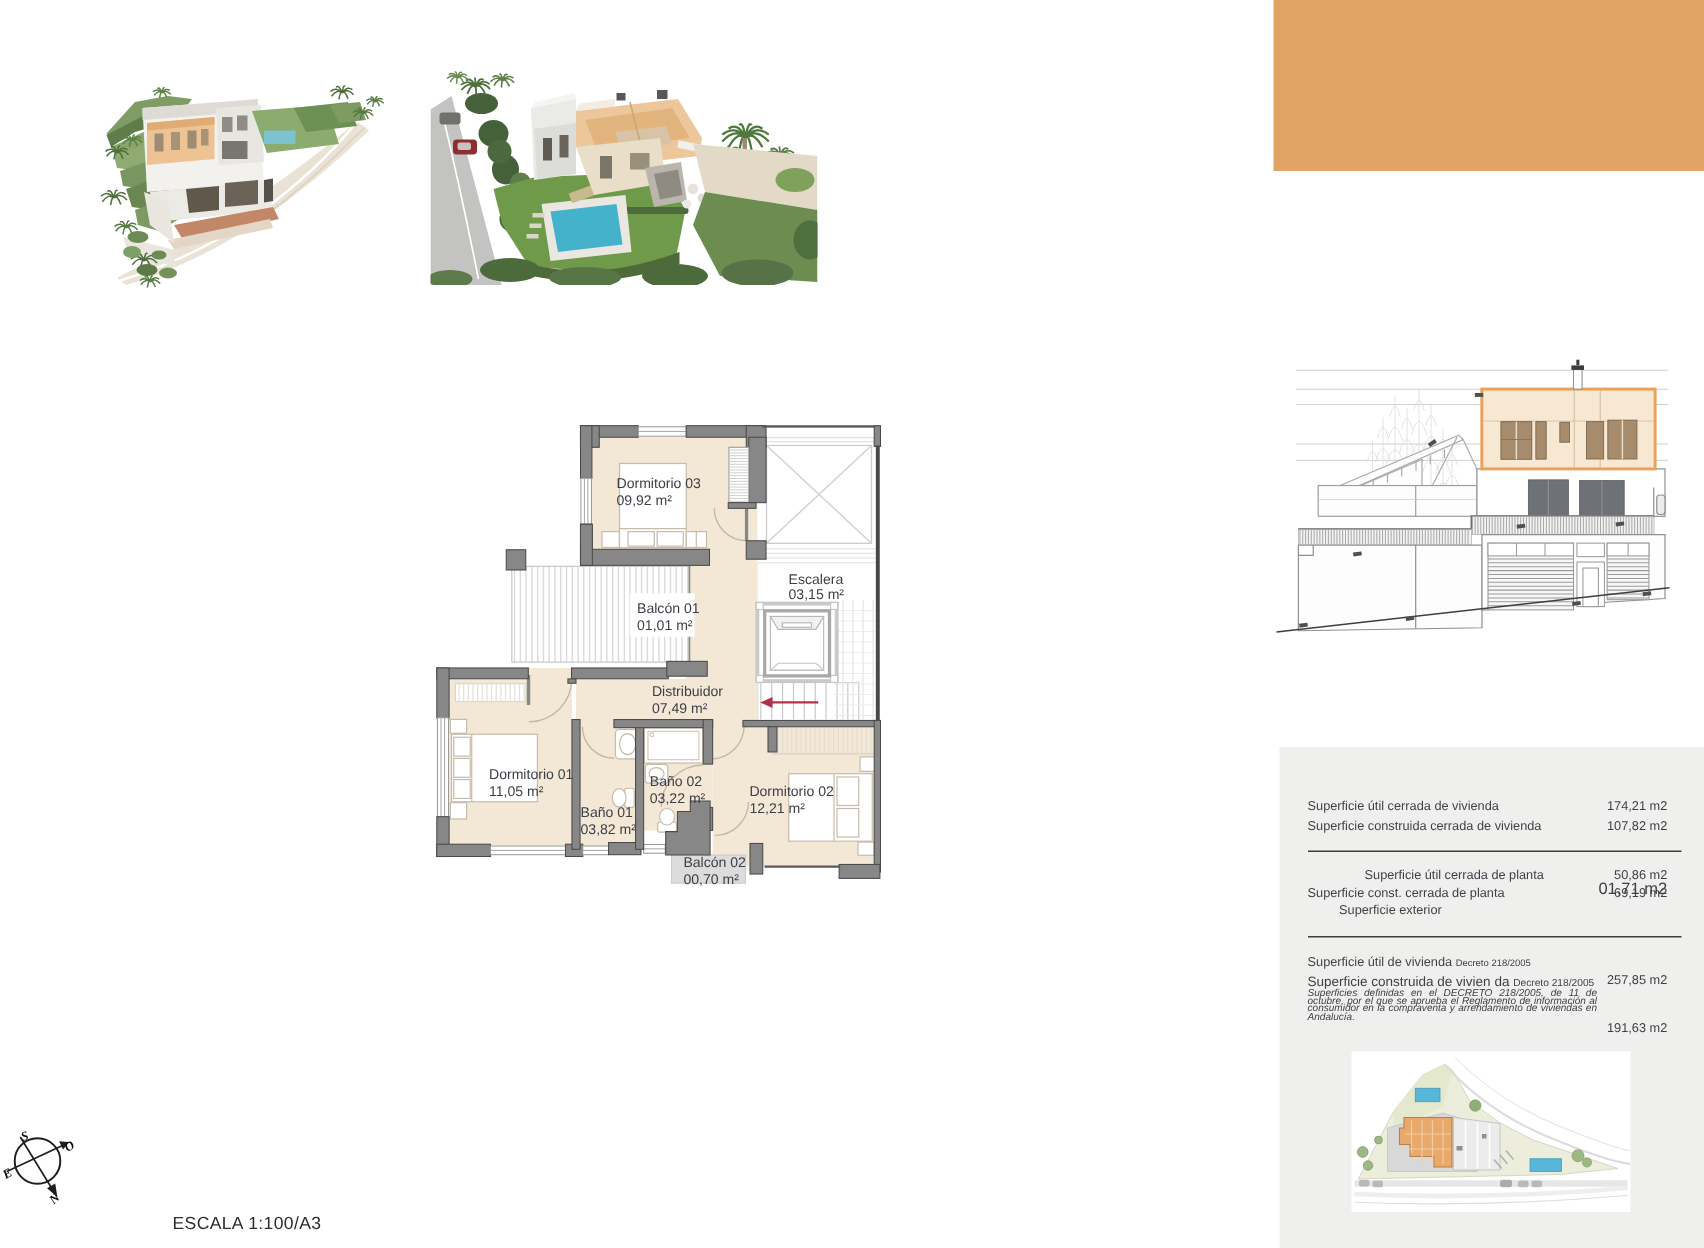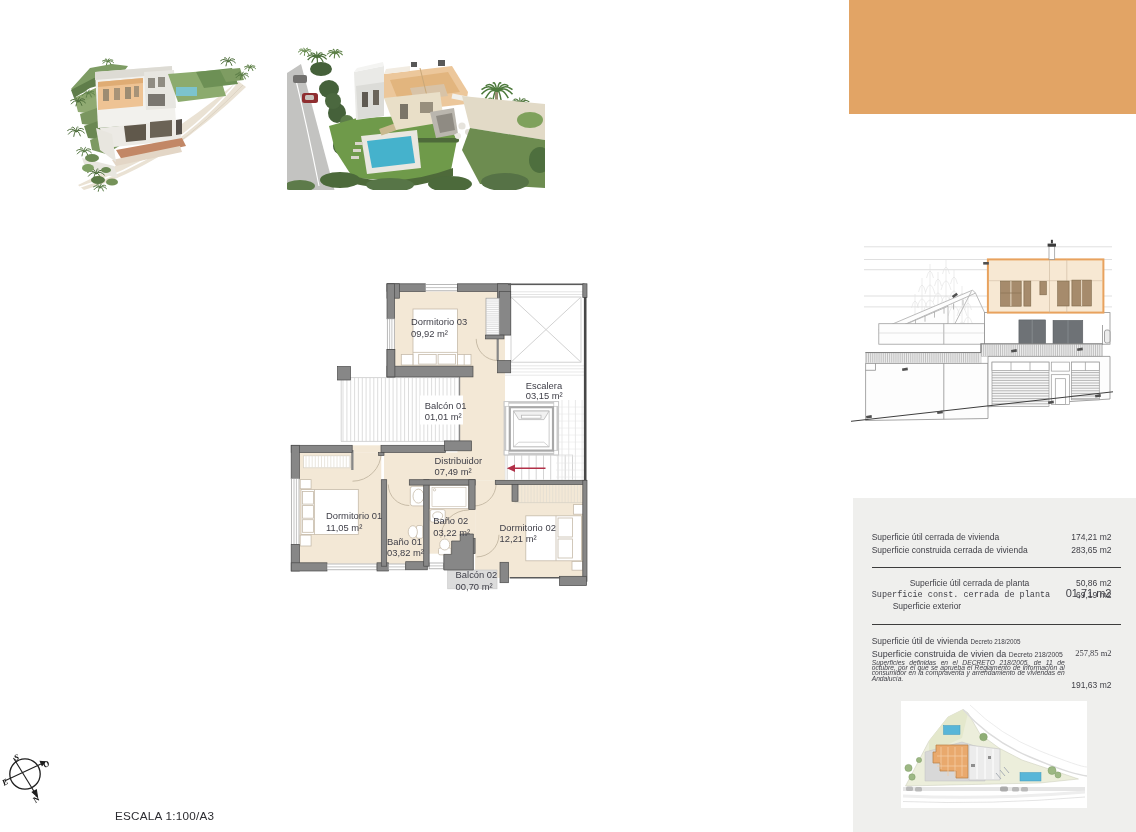--- a/index.html
+++ b/index.html
@@ -957,40 +957,40 @@
 </g>
 </svg>
 
 <div class="abs" style="left:853px;top:498px;width:283px;height:334px;background:#efefed;"></div>
 <div class="abs" style="left:853px;top:498px;width:283px;height:334px;color:#3f3f46;border-radius:32px;">
 
 <div style="position:absolute;left:18.7px;top:33.8px;width:240px;font-size:8.5px;white-space:nowrap;">Superficie útil cerrada de vivienda</div>
     <div style="position:absolute;right:24.5px;top:33.8px;font-size:8.5px;">174,21 m2</div>
 
 <div style="position:absolute;left:18.7px;top:47.1px;width:240px;font-size:8.5px;white-space:nowrap;">Superficie construida cerrada de vivienda</div>
-    <div style="position:absolute;right:24.5px;top:47.1px;font-size:8.5px;">283,65 m2</div>
+    <div style="position:absolute;right:24.5px;top:47.1px;font-size:8.5px;">107,82 m2</div>
 
 <div style="position:absolute;left:18.7px;top:69.2px;width:249.6px;border-top:1px solid #3c3c3c;"></div>
 
 <div style="position:absolute;left:18.7px;top:80.2px;width:240px;font-size:8.5px;white-space:nowrap;padding-left:38px;">Superficie útil cerrada de planta</div>
     <div style="position:absolute;right:24.5px;top:80.2px;font-size:8.5px;padding-left:26px;">50,86 m2</div>
 
-<div style="position:absolute;left:18.7px;top:91.5px;width:240px;font-size:8.5px;white-space:nowrap;font-family:Liberation Mono, monospace;">Superficie const. cerrada de planta</div>
+<div style="position:absolute;left:18.7px;top:91.5px;width:240px;font-size:8.5px;white-space:nowrap;">Superficie const. cerrada de planta</div>
     <div style="position:absolute;right:24.5px;top:91.5px;font-size:8.5px;">69,19 m2</div>
 
 <div style="position:absolute;left:18.7px;top:102.8px;width:240px;font-size:8.5px;white-space:nowrap;padding-left:21px;">Superficie exterior</div>
     <div style="position:absolute;right:24.5px;top:89px;font-size:11px;">01,71 m2</div>
 
 <div style="position:absolute;left:18.7px;top:126.4px;width:249.6px;border-top:1px solid #3c3c3c;"></div>
 
 <div style="position:absolute;left:18.7px;top:138.3px;width:240px;font-size:8.5px;white-space:nowrap;">Superficie útil de vivienda <span style="font-size:6.3px;">Decreto 218/2005</span></div>
     <div style="position:absolute;right:24.5px;top:138.3px;font-size:8.5px;margin-top:44px;">191,63 m2</div>
 
 <div style="position:absolute;left:18.7px;top:151.2px;width:245px;font-size:9px;white-space:nowrap;">Superficie construida de vivien da <span style="font-size:6.8px;">Decreto 218/2005</span></div>
-    <div style="position:absolute;right:24.5px;top:149.8px;font-size:8.5px;font-family:Liberation Serif, serif;">257,85 m2</div>
+    <div style="position:absolute;right:24.5px;top:149.8px;font-size:8.5px;">257,85 m2</div>
 
 <div style="position:absolute;left:18.7px;top:161.5px;width:193px;font-size:6.7px;line-height:5.45px;font-style:italic;text-align:justify;">Superficies definidas en el DECRETO 218/2005, de 11 de octubre, por el que se aprueba el Reglamento de información al consumidor en la compraventa y arrendamiento de viviendas en Andalucía.</div>
 </div>
 
 <svg class="abs" style="left:900px;top:700px;" width="188" height="112" viewBox="900 700 188 112">
 
 <rect x="901" y="701" width="186" height="107" fill="#ffffff"></rect>
 
 <polygon points="905.5,786 929,741 948,717 963,709.5 968,713 980,734 999,748 1022,760 1055,771 1078.5,779 1040,783 905.5,786" fill="#eceedb" stroke="#c9cbb8" stroke-width="0.5"></polygon>
 

